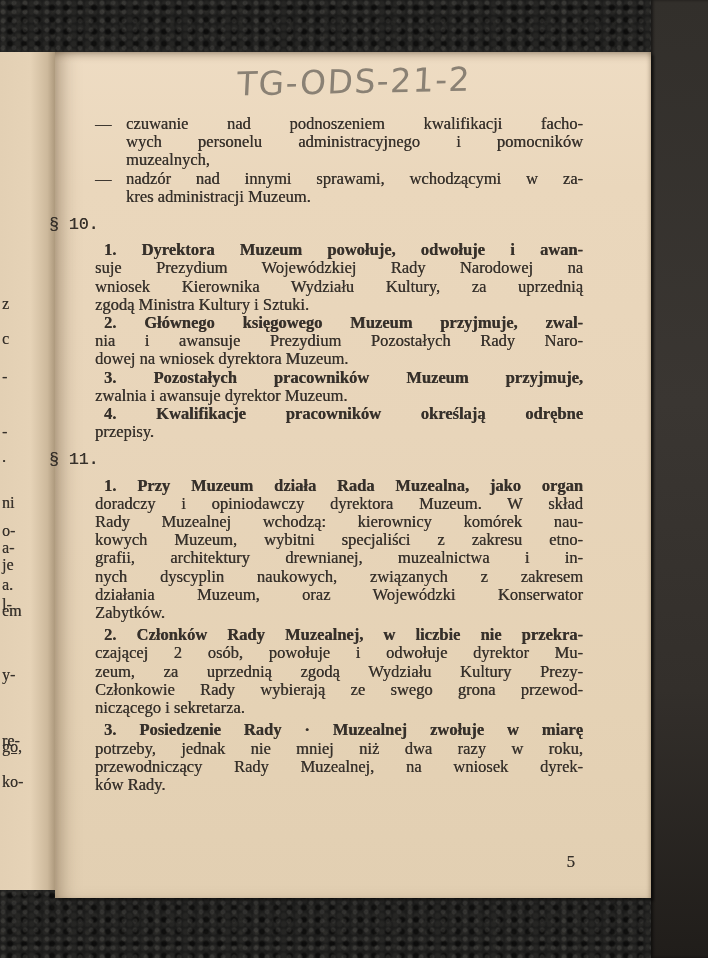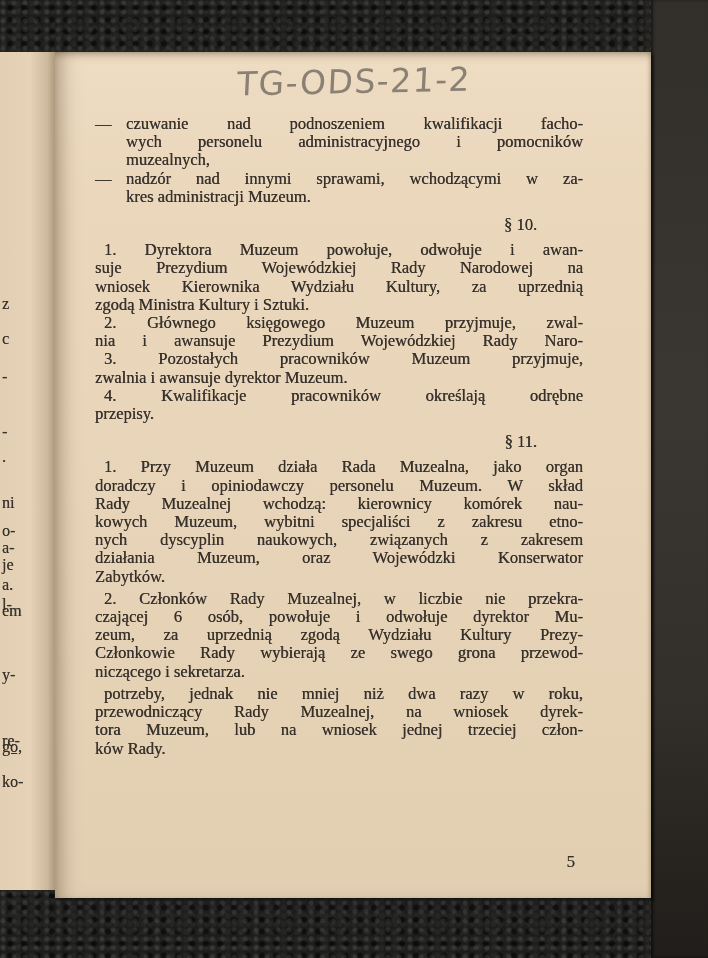--- a/index.html
+++ b/index.html
@@ -61,25 +61,25 @@
 
   
   .content {
     position:absolute; left:40px; top:63px; width:488px;
     font-size:16.5px; line-height:18.2px;
     color:var(--ink,#36302a);
     text-shadow:.35px 0 0 rgba(54,48,42,.8);
   }
   .tline { text-align:justify; text-align-last:justify; white-space:normal; }
   .tline.last { text-align-last:left; }
-  .para .tline:first-child { text-indent:9px; }
+  .para .tline:first-child { text-indent:9px;font-weight:bold; }
   .para.spaced { margin-top:4px; }
   .bullet-item { position:relative; padding-left:31px; }
   .marker { position:absolute; left:0; top:0; }
-  .heading { text-align:right; position:relative; left:-46px; margin:10px 0 7px; }
+  .heading { text-align:left; position:relative; left:-46px; margin:10px 0 7px;font-family:Liberation Mono, monospace; }
 
   .page-number {
     position:absolute; right:76px; bottom:26px;
     font-size:17px; color:var(--ink,#36302a);
     text-shadow:.3px 0 0 rgba(54,48,42,.7);
   }
 </style>
 </head>
 <body>
 
@@ -124,49 +124,51 @@
         </div>
         <div class="heading">§ 10.</div>
         <div class="para">
           <div class="tline">1. Dyrektora Muzeum powołuje, odwołuje i awan-</div>
           <div class="tline">suje Prezydium Wojewódzkiej Rady Narodowej na</div>
           <div class="tline">wniosek Kierownika Wydziału Kultury, za uprzednią</div>
           <div class="tline last">zgodą Ministra Kultury i Sztuki.</div>
         </div>
         <div class="para">
           <div class="tline">2. Głównego księgowego Muzeum przyjmuje, zwal-</div>
-          <div class="tline">nia i awansuje Prezydium Wojewódzkiej Rady Naro-</div>
+          <div class="tline">nia i awansuje Prezydium Pozostałych Rady Naro-</div>
+          <div class="tline last">dowej na wniosek dyrektora Muzeum.</div>
         </div>
         <div class="para">
           <div class="tline">3. Pozostałych pracowników Muzeum przyjmuje,</div>
           <div class="tline last">zwalnia i awansuje dyrektor Muzeum.</div>
         </div>
         <div class="para">
           <div class="tline">4. Kwalifikacje pracowników określają odrębne</div>
           <div class="tline last">przepisy.</div>
         </div>
         <div class="heading">§ 11.</div>
         <div class="para spaced">
           <div class="tline">1. Przy Muzeum działa Rada Muzealna, jako organ</div>
-          <div class="tline">doradczy i opiniodawczy personelu Muzeum. W skład</div>
+          <div class="tline">doradczy i opiniodawczy dyrektora Muzeum. W skład</div>
           <div class="tline">Rady Muzealnej wchodzą: kierownicy komórek nau-</div>
           <div class="tline">kowych Muzeum, wybitni specjaliści z zakresu etno-</div>
+          <div class="tline">grafii, architektury drewnianej, muzealnictwa i in-</div>
           <div class="tline">nych dyscyplin naukowych, związanych z zakresem</div>
           <div class="tline">działania Muzeum, oraz Wojewódzki Konserwator</div>
           <div class="tline last">Zabytków.</div>
         </div>
         <div class="para spaced">
           <div class="tline">2. Członków Rady Muzealnej, w liczbie nie przekra-</div>
-          <div class="tline">czającej 6 osób, powołuje i odwołuje dyrektor Mu-</div>
+          <div class="tline">czającej 2 osób, powołuje i odwołuje dyrektor Mu-</div>
           <div class="tline">zeum, za uprzednią zgodą Wydziału Kultury Prezy-</div>
           <div class="tline">Członkowie Rady wybierają ze swego grona przewod-</div>
           <div class="tline last">niczącego i sekretarza.</div>
         </div>
         <div class="para spaced">
+          <div class="tline">3. Posiedzenie Rady · Muzealnej zwołuje w miarę</div>
           <div class="tline">potrzeby, jednak nie mniej niż dwa razy w roku,</div>
           <div class="tline">przewodniczący Rady Muzealnej, na wniosek dyrek-</div>
-          <div class="tline">tora Muzeum, lub na wniosek jednej trzeciej człon-</div>
           <div class="tline last">ków Rady.</div>
         </div>
       </div>
     <div class="page-number">5</div>
   </div>
 </div>
 
 </body></html>

